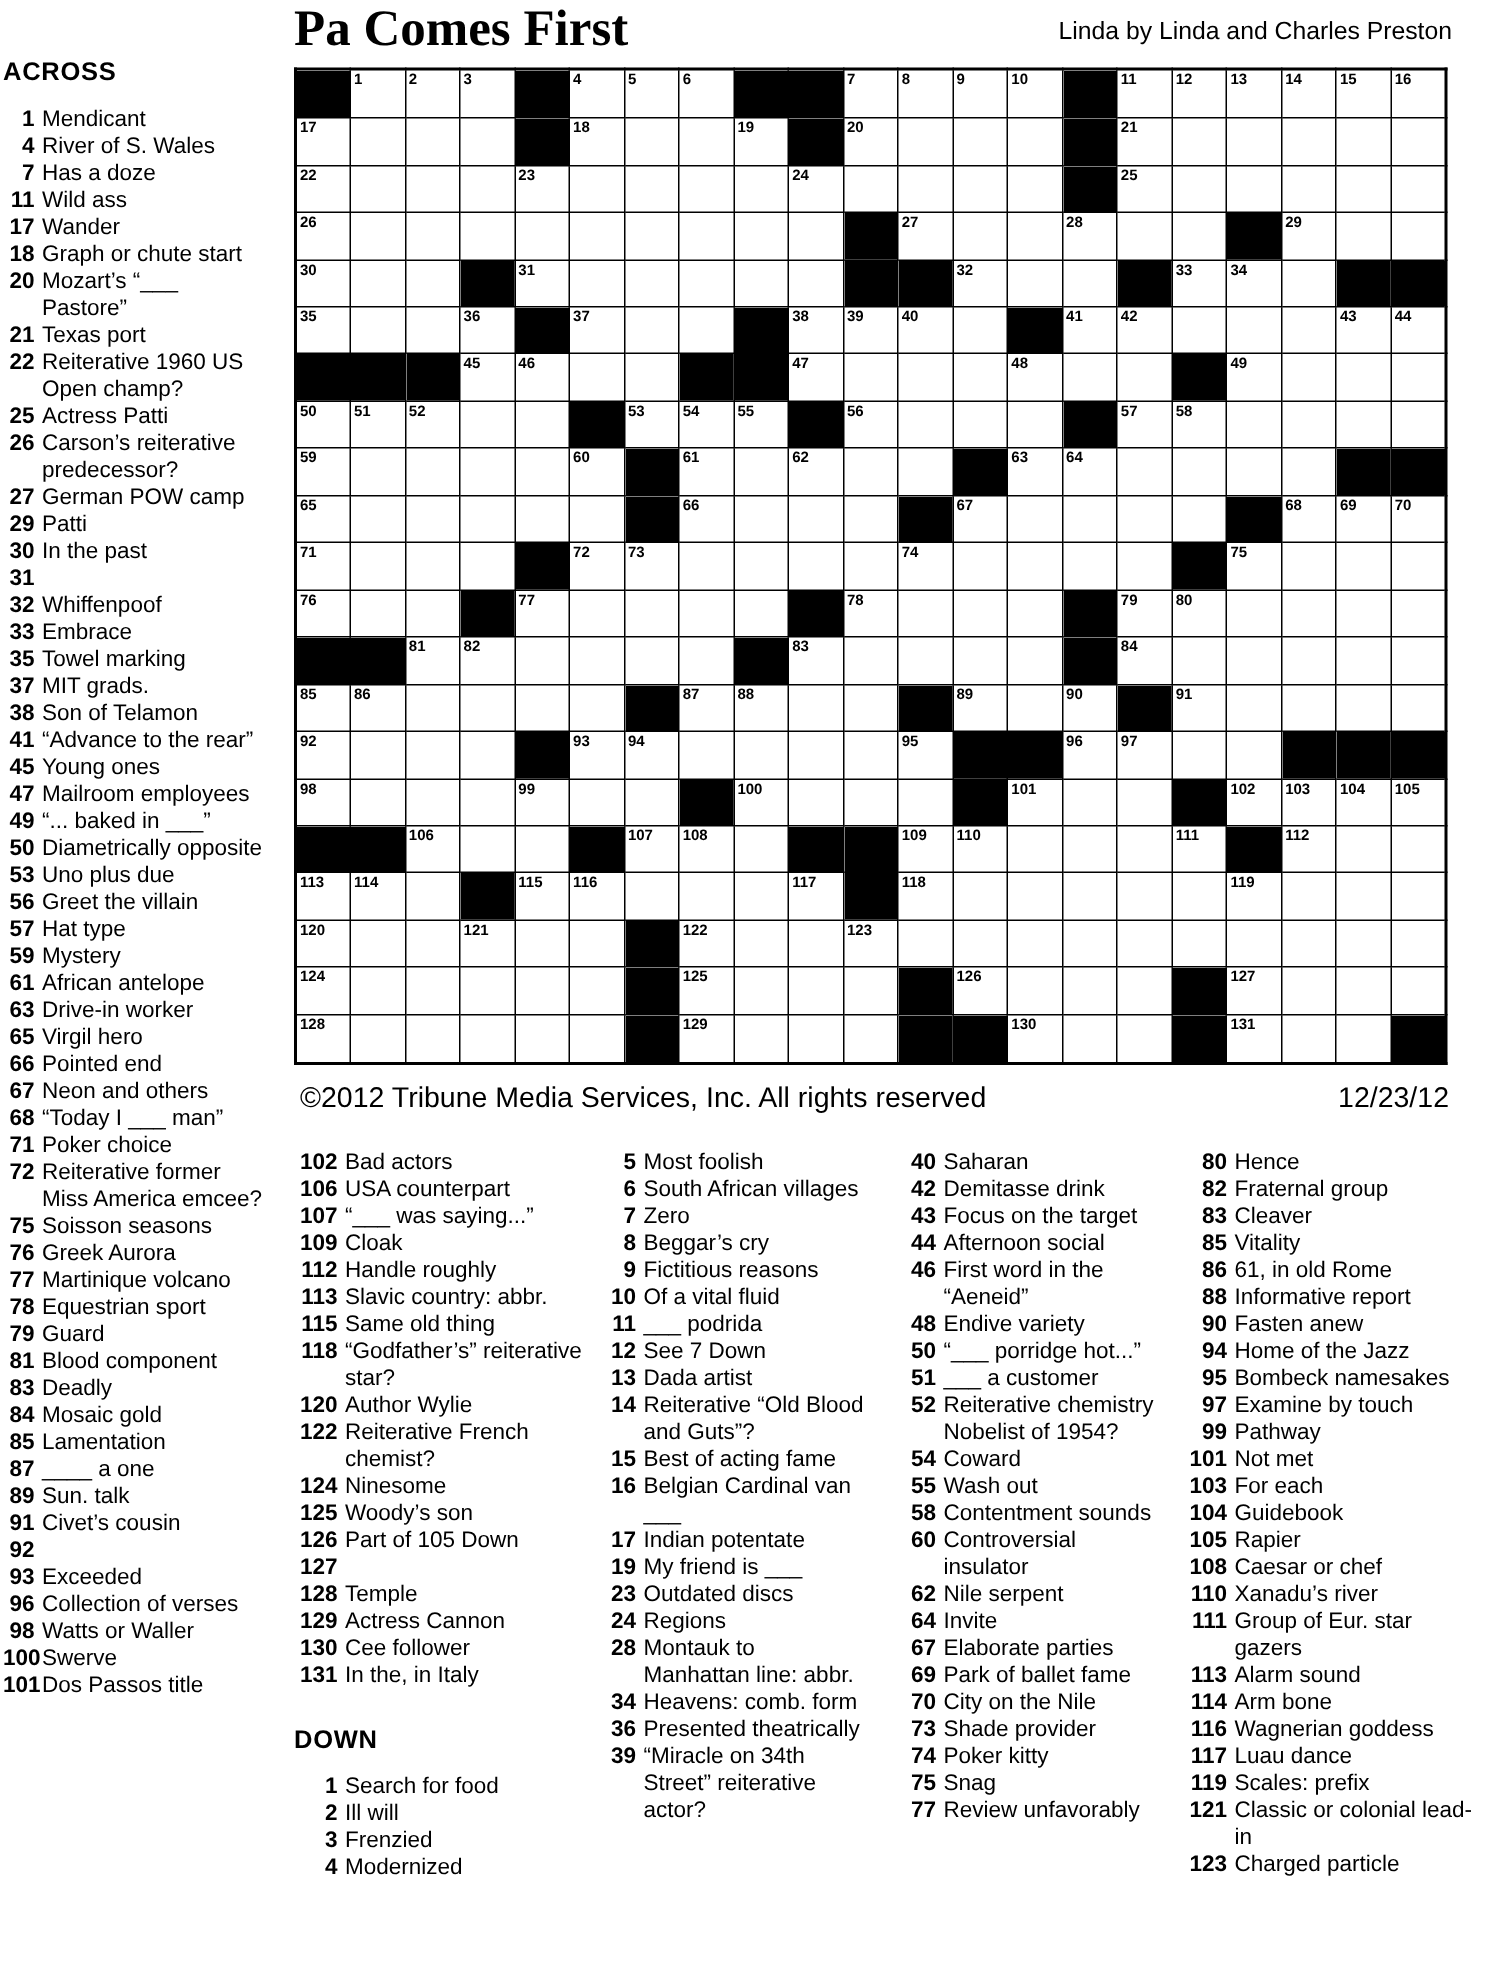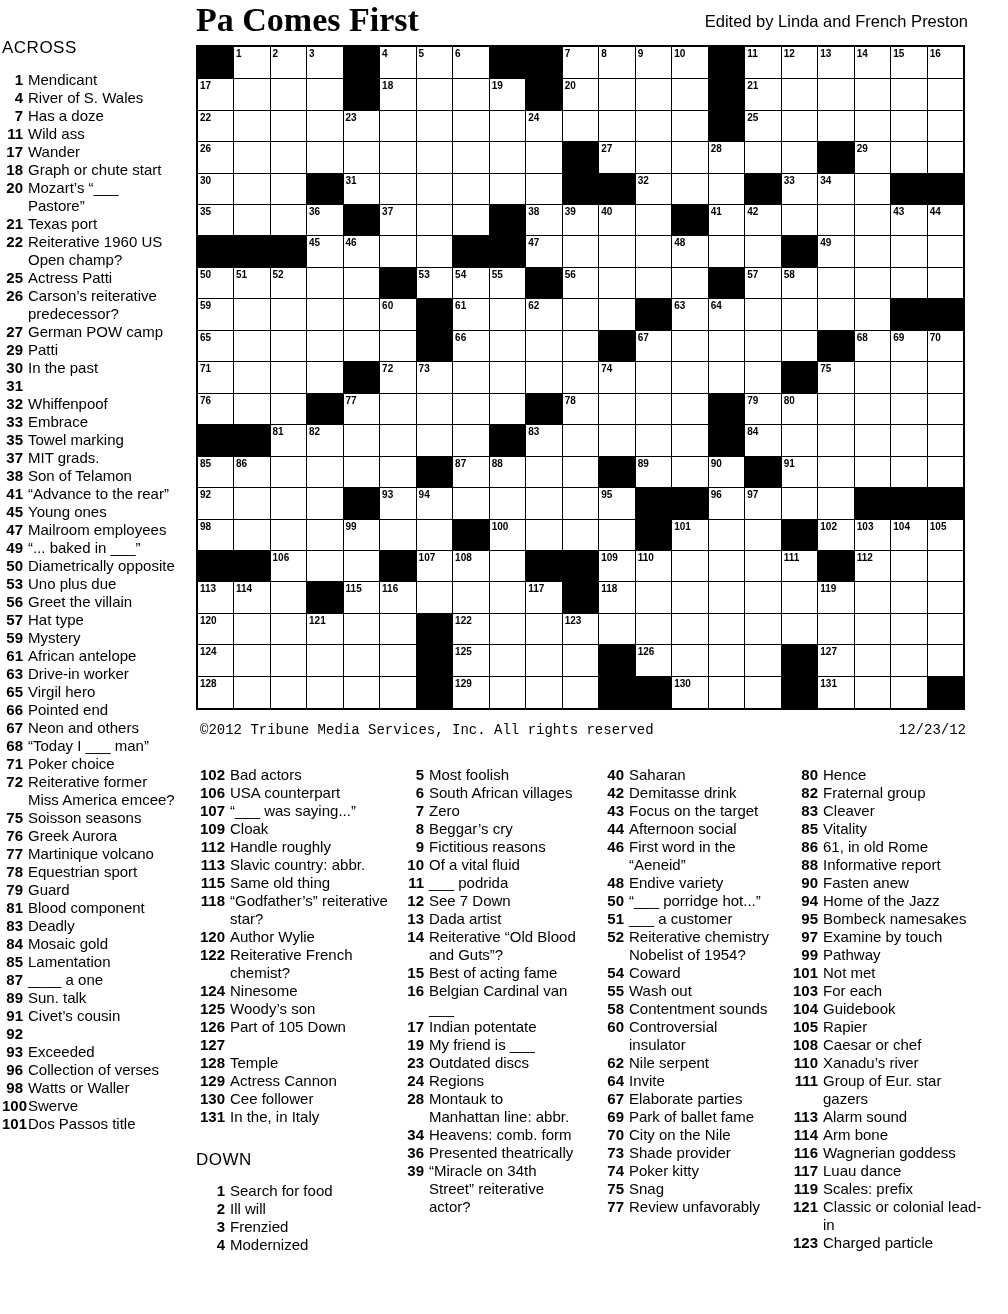--- a/index.html
+++ b/index.html
@@ -17,21 +17,21 @@
     font-family: "Liberation Serif", serif;
     font-weight: bold; font-size: 34px; line-height: 40px;
     letter-spacing: 0px; white-space: nowrap;
   }
   #edited {
     position: absolute; right: 40px; top: 12px;
     font-size: 16.5px; white-space: nowrap;
   }
   
   .clue-col { position: absolute; }
-  .sect-head { font-size: 17px; font-weight: normal; letter-spacing: 0.5px; margin: 0 0 13px 0; }
+  .sect-head { font-size: 17px; font-weight: bold; letter-spacing: 0.5px; margin: 0 0 13px 0; }
   .clue { display: flex; font-size: 15px; line-height: 18px; }
   .clue .n { font-weight: bold; text-align: right; flex: none; padding-right: 5px; }
   .clue .t { flex: 1; }
   #across-col { left: 2px; top: 38px; width: 175px; }
   #across-col .n { width: 26px; }
   #bcol1 { left: 196px; top: 766px; width: 192px; }
   #bcol1 .n { width: 34px; }
   #bcol2 { left: 398px; top: 766px; width: 179px; }
   #bcol2 .n { width: 31px; }
   #bcol3 { left: 598px; top: 766px; width: 179px; }
@@ -45,29 +45,28 @@
   #grid td { border: 1px solid #000; padding: 0; vertical-align: top; overflow: hidden; }
   #grid td.b { background: #000; }
   #grid td .num {
     font-size: 10px; font-weight: bold; line-height: 11px;
     padding: 1px 0 0 2px; display: block;
   }
   
   #copybar {
     position: absolute; left: 200px; top: 722px; width: 766px;
     display: flex; justify-content: space-between;
-    font-size: 14px;
-    font-family: Liberation Mono, monospace;
+    font-size: 19px;
   }
 </style>
 </head>
 <body>
 
 <div id="title">Pa Comes First</div>
-<div id="edited">Edited by Linda and French Preston</div>
+<div id="edited">Linda by Linda and Charles Preston</div>
 
 <div id="across-col" class="clue-col">
   <div class="sect-head">ACROSS</div>
   <div id="across-list-left">
       <div class="clue">
         <div class="n">1</div>
         <div class="t">Mendicant</div>
       </div>
       <div class="clue">
         <div class="n">4</div>

